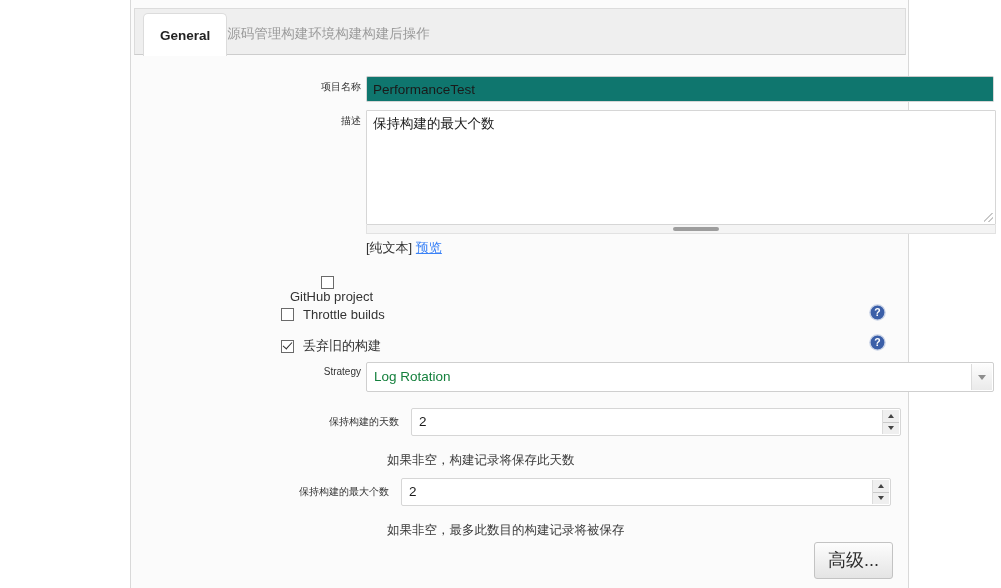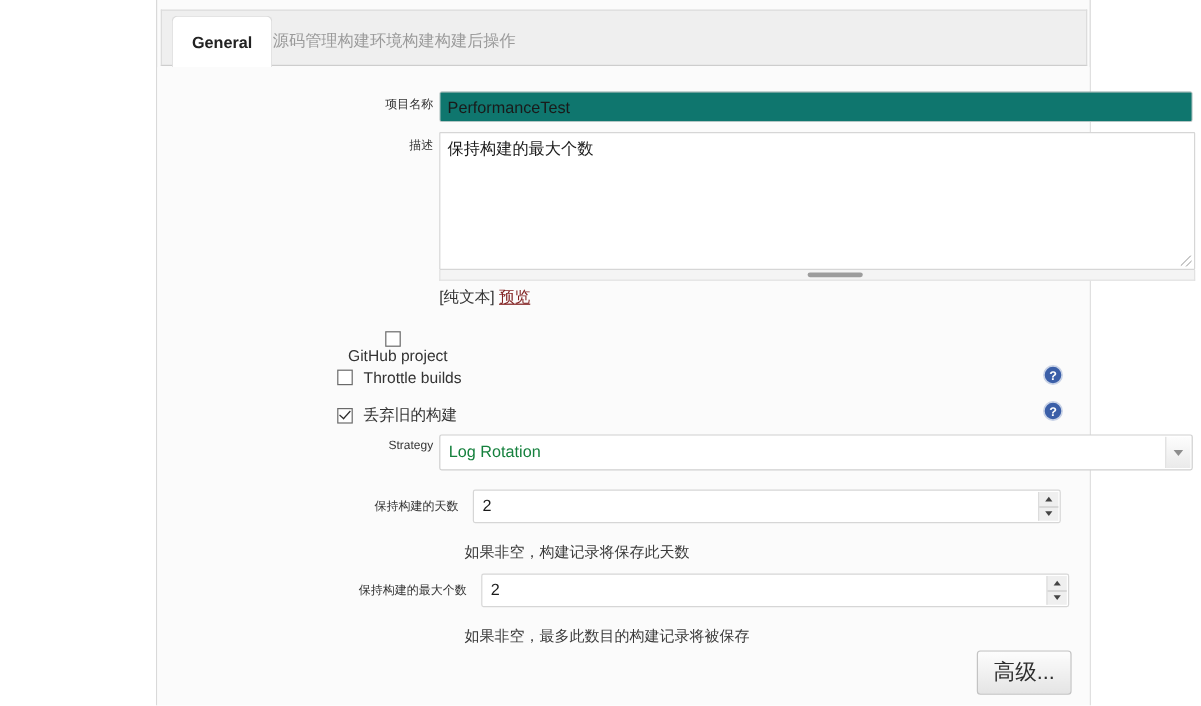--- a/index.html
+++ b/index.html
@@ -182,21 +182,21 @@
     height: 4px;
     background: #9d9d9d;
     border-radius: 2px;
   }
   .plain-row {
     margin-top: 5px;
     font-size: 13px;
     color: #333333;
   }
   .plain-row a {
-    color: #7f1d1d;
+    color: #3b82f6;
     text-decoration: underline;
     cursor: pointer;
   }
 
   
   .cbrow {
     position: absolute;
     display: flex;
     align-items: center;
     left: 150px;
@@ -442,21 +442,21 @@
       <div class="row" id="row-strategy">
         <div class="field-label">Strategy</div>
         <div class="select-wrap">
           <div class="select-value">Log Rotation</div>
           <div class="select-arrow-box">
             <span class="chev"></span>
           </div>
         </div>
       </div>
 
-      <div class="subrow" style="left:123px; top:352px;">
+      <div class="subrow" style="left:140px; top:352px;">
         <div class="field-label" style="width:128px;">保持构建的天数</div>
         <div class="num-wrap">
           <div class="num-val">2</div>
           <div class="spinner">
             <div class="spin-btn up">
                 <span class="tri-up"></span>
               </div>
             <div class="spin-btn dn">
                 <span class="tri-dn"></span>
               </div>

